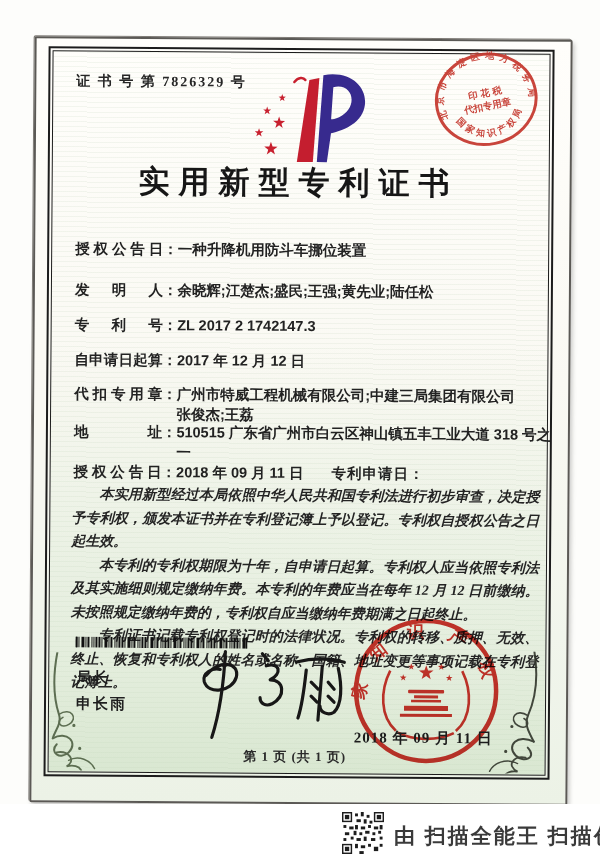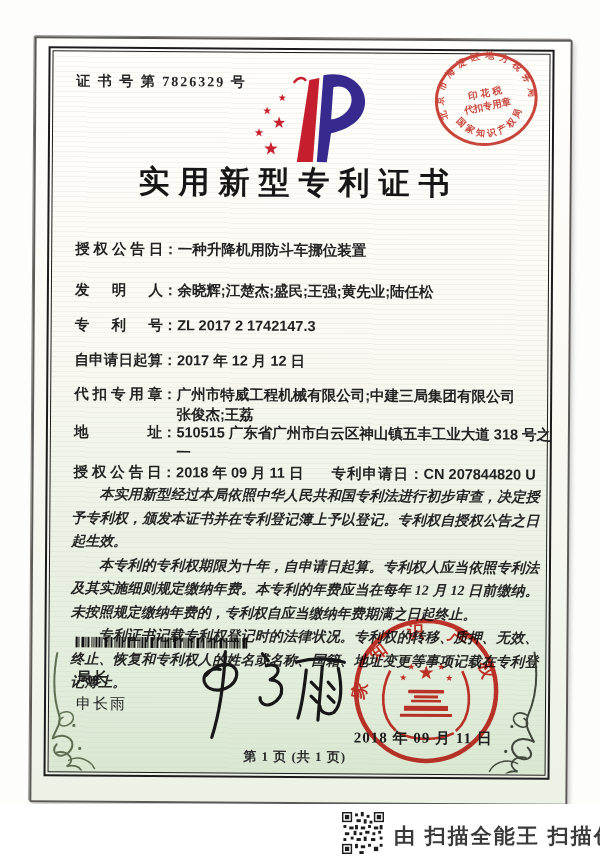--- a/index.html
+++ b/index.html
@@ -54,21 +54,21 @@
   .grant-group2 .flabel{width:auto;flex:0 0 auto;text-align-last:auto;letter-spacing:1px;}
   .paras{
     position:absolute;left:38px;top:444px;width:468px;
     font-family:"Liberation Serif","DejaVu Serif",serif;
     font-style:italic;font-size:14px;line-height:23.5px;color:#242424;
     text-align:justify;font-weight:600;
   }
   .paras p{margin:0;text-indent:2em;}
   .barcode{position:absolute;left:43px;top:598px;}
   .dir-title{position:absolute;left:44px;top:630px;font-size:15px;font-weight:700;letter-spacing:2px;text-align:center;}
-  .dir-name{position:absolute;left:44px;top:656px;font-size:15px;font-weight:400;letter-spacing:2px;}
+  .dir-name{position:absolute;left:44px;top:656px;font-size:15px;font-weight:700;letter-spacing:2px;}
   .signature{position:absolute;left:146px;top:606px;}
   .seal-bottom{position:absolute;left:318px;top:574px;opacity:.92;mix-blend-mode:multiply;}
   .seal-date{
     position:absolute;left:322px;top:688px;width:170px;
     font-family:"Liberation Serif","DejaVu Serif",serif;
     font-size:15px;font-weight:700;color:#1c1c1c;letter-spacing:1px;white-space:nowrap;
   }
   .page-footer{
     position:absolute;left:12px;top:708px;width:502px;text-align:center;
     font-family:"Liberation Serif","DejaVu Serif",serif;
@@ -177,23 +177,20 @@
 
   <div class="frow" style="top:423px">
     <span class="flabel">授权公告日</span>
     <span class="fcolon">：</span>
     <div class="fvalue">
         <div class="vline">2018 年 09 月 11 日</div>
       </div>
     <div class="grant-group2">
       <span class="flabel">专利申请日</span>
       <span class="fcolon">：</span>
-      <div class="fvalue">
-          <div class="vline">CN 207844820 U</div>
-        </div>
     </div>
   </div>
 
   <div class="paras">
     <p>本实用新型经过本局依照中华人民共和国专利法进行初步审查，决定授予专利权，颁发本证书并在专利登记簿上予以登记。专利权自授权公告之日起生效。</p>
     <p>本专利的专利权期限为十年，自申请日起算。专利权人应当依照专利法及其实施细则规定缴纳年费。本专利的年费应当在每年 12 月 12 日前缴纳。未按照规定缴纳年费的，专利权自应当缴纳年费期满之日起终止。</p>
     <p>专利证书记载专利权登记时的法律状况。专利权的转移、质押、无效、终止、恢复和专利权人的姓名或名称、国籍、地址变更等事项记载在专利登记簿上。</p>
   </div>
 
   <svg class="barcode" width="172" height="11" viewBox="0 0 172 11">

